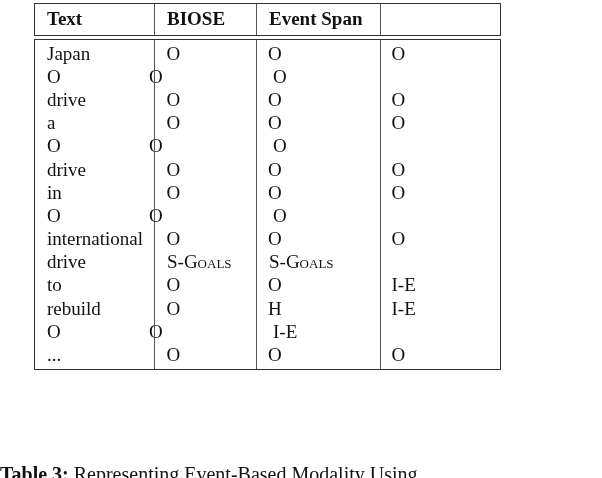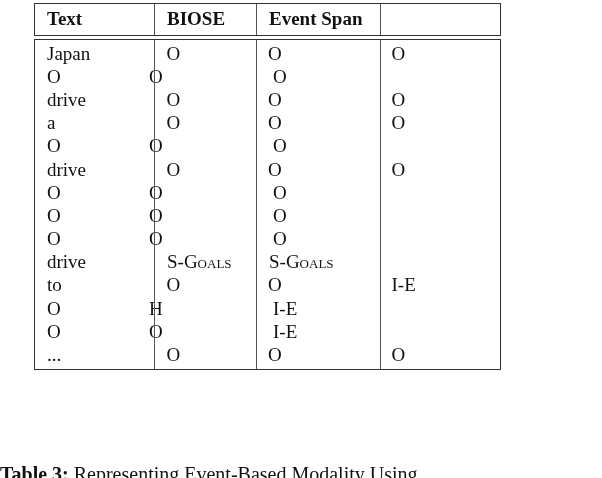--- a/index.html
+++ b/index.html
@@ -68,46 +68,49 @@
         <div class="c c2">O</div>
         <div class="c c3">O</div>
       </div>
       <div class="row">
         <div class="c c0">drive</div>
         <div class="c c1">O</div>
         <div class="c c2">O</div>
         <div class="c c3">O</div>
       </div>
       <div class="row">
+        <div class="c c0">in</div>
         <div class="c c1">O</div>
         <div class="c c2">O</div>
         <div class="c c3">O</div>
       </div>
       <div class="row">
         <div class="c c1">O</div>
         <div class="c c2">O</div>
         <div class="c c3">O</div>
       </div>
       <div class="row">
+        <div class="c c0">international</div>
         <div class="c c1">O</div>
         <div class="c c2">O</div>
         <div class="c c3">O</div>
       </div>
       <div class="row">
         <div class="c c0">drive</div>
         <div class="c c1 sc">S-Goals</div>
         <div class="c c2 sc">S-Goals</div>
       </div>
       <div class="row">
         <div class="c c0">to</div>
         <div class="c c1">O</div>
         <div class="c c2">O</div>
         <div class="c c3">I-E</div>
       </div>
       <div class="row">
+        <div class="c c0">rebuild</div>
         <div class="c c1">O</div>
         <div class="c c2">H</div>
         <div class="c c3">I-E</div>
       </div>
       <div class="row">
         <div class="c c1">O</div>
         <div class="c c2">O</div>
         <div class="c c3">I-E</div>
       </div>
       <div class="row">

